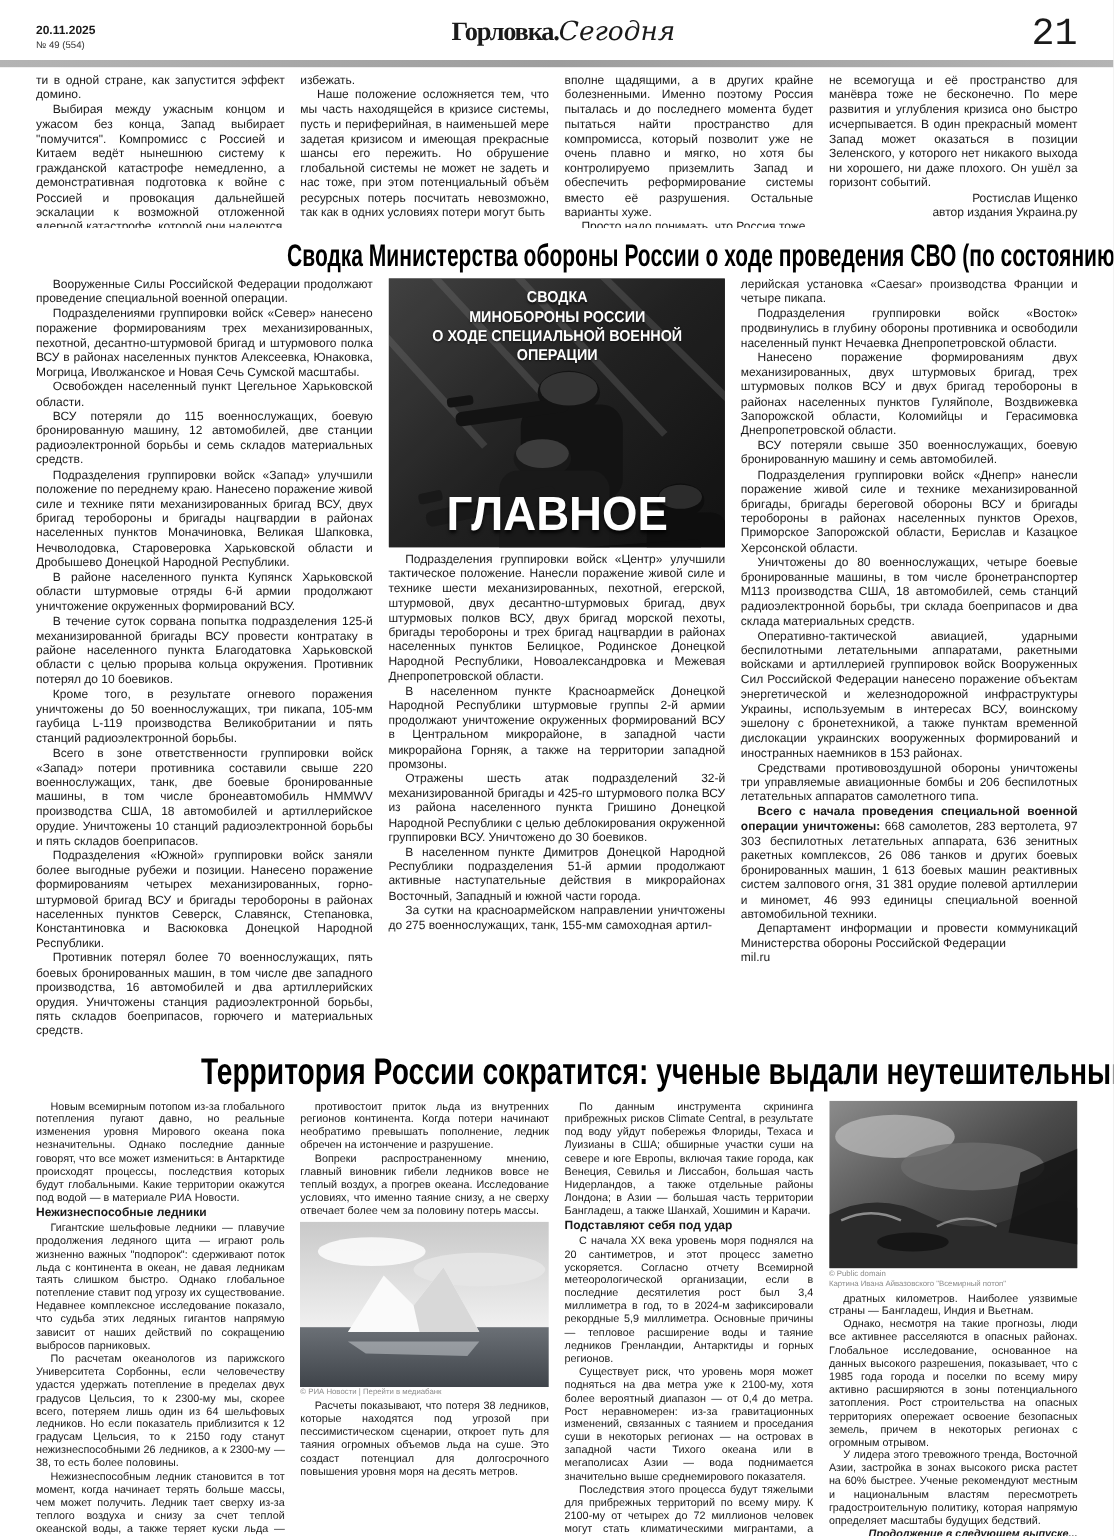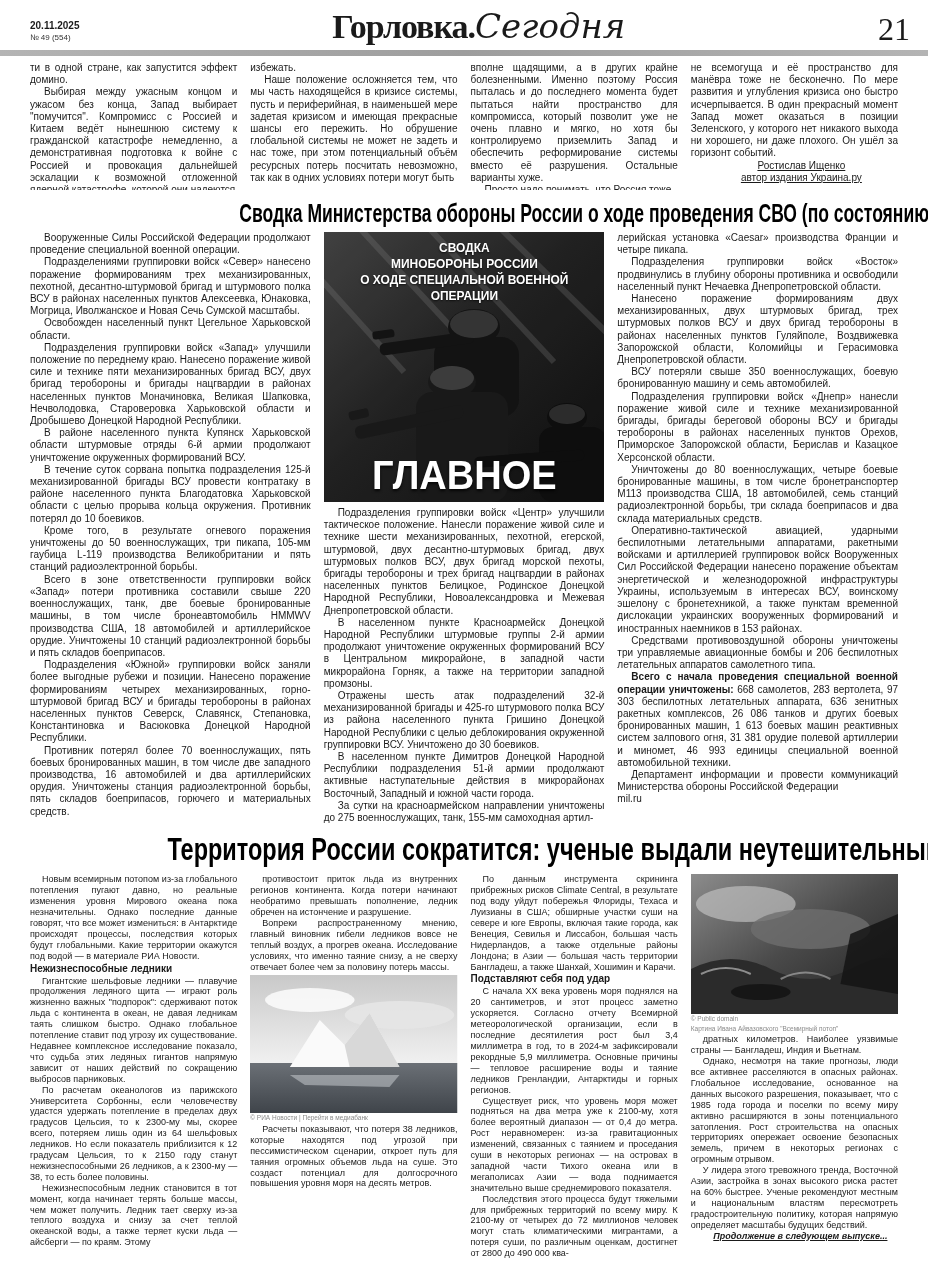--- a/index.html
+++ b/index.html
@@ -3,44 +3,44 @@
 <meta charset="utf-8">
 <style>
   html,body{margin:0;padding:0;background:#e9e9e9;}
   .page{
     width:928px;height:1280px;background:#ffffff;position:relative;
     margin:0 auto;overflow:hidden;
     font-family:"Liberation Sans",sans-serif;color:#1a1a1a;
   }
   
   .hdr{display:flex;align-items:flex-end;justify-content:space-between;
-       padding:10px 18px 2px 30px;height:46px;box-sizing:border-box;}
+       padding:10px 30px 2px 30px;height:46px;box-sizing:border-box;}
   .hdr-left{font-size:10px;line-height:12px;}
   .hdr-date{font-weight:bold;}
   .hdr-issue{font-size:8px;color:#333;}
-  .masthead{font-family:"Liberation Serif",serif;font-size:34px;line-height:34px;white-space:nowrap;}
+  .masthead{font-family:"Liberation Serif",serif;font-size:22px;line-height:34px;white-space:nowrap;}
   .masthead .m1{font-weight:bold;letter-spacing:-1px;}
   .masthead .m2{font-style:italic;font-family:"DejaVu Serif",serif;font-weight:normal;}
-  .pagenum{font-family:Liberation Serif, serif;font-size:32px;line-height:30px;}
+  .pagenum{font-family:Liberation Mono, monospace;font-size:32px;line-height:30px;}
   .hdr-band{height:6px;background:linear-gradient(90deg,#b4b4b4,#9d9d9d,#b4b4b4);margin-top:4px;}
   
   .cols{display:flex;gap:13px;margin:6px 30px 0 30px;}
   .col{flex:1;min-width:0;}
   p.p{margin:0;text-align:justify;text-indent:14px;font-size:10px;line-height:12.2px;}
   p.ni{text-indent:0;}
-  p.author{text-align:center;text-indent:14px;text-decoration:underline;}
+  p.author{text-align:right;text-indent:14px;}
   .topsec{height:128px;overflow:hidden;}
   
   .hlwrap{text-align:center;margin:8px 28px 4px 28px;overflow:visible;}
   .fitline{display:inline-block;white-space:nowrap;transform-origin:50% 50%;font-weight:bold;color:#000;}
   .hl1{font-size:26px;line-height:30px;}
   .hl2{font-size:31px;line-height:36px;}
   
   .svo-cols{margin-top:2px;}
-  .svo-img{width:100%;height:270px;position:relative;background:#222;margin-bottom:5px;overflow:hidden;}
+  .svo-img{width:100%;height:224px;position:relative;background:#222;margin-bottom:5px;overflow:hidden;}
   .svo-img svg{position:absolute;inset:0;}
   .svo-ov-top{position:absolute;top:8px;left:0;right:0;text-align:center;color:#fff;
       font-weight:bold;font-size:13px;line-height:16px;letter-spacing:0px;
       text-shadow:0 1px 2px rgba(0,0,0,.7);}
   .svo-ov-top .l{display:block;transform:scaleX(.92);}
   .svo-ov-bottom{position:absolute;bottom:6px;left:0;right:0;text-align:center;color:#fff;
       font-weight:bold;font-size:40px;line-height:42px;transform:scaleX(.95);
       text-shadow:0 2px 3px rgba(0,0,0,.8);}
   .b{font-weight:bold;}
   .milru{text-align:right;font-size:10px;margin:2px 0 0 0;}
@@ -92,20 +92,21 @@
 
   <div class="hlwrap">
     <span class="fitline hl1" style="transform: scaleX(0.673635);">Сводка Министерства обороны России о ходе проведения СВО (по состоянию на 18 ноября 2025 г.)</span>
   </div>
 
   <div class="cols svo-cols">
     <div class="col">
       <p class="p">Вооруженные Силы Российской Федерации продолжают проведение специальной военной операции.</p>
       <p class="p">Подразделениями группировки войск «Север» нанесено поражение формированиям трех механизированных, пехотной, десантно-штурмовой бригад и штурмового полка ВСУ в районах населенных пунктов Алексеевка, Юнаковка, Могрица, Иволжанское и Новая Сечь Сумской масштабы.</p>
       <p class="p">Освобожден населенный пункт Цегельное Харьковской области.</p>
+      <p class="p">ВСУ потеряли до 115 военнослужащих, боевую бронированную машину, 12 автомобилей, две станции радиоэлектронной борьбы и семь складов материальных средств.</p>
       <p class="p">Подразделения группировки войск «Запад» улучшили положение по переднему краю. Нанесено поражение живой силе и технике пяти механизированных бригад ВСУ, двух бригад теробороны и бригады нацгвардии в районах населенных пунктов Моначиновка, Великая Шапковка, Нечволодовка, Староверовка Харьковской области и Дробышево Донецкой Народной Республики.</p>
       <p class="p">В районе населенного пункта Купянск Харьковской области штурмовые отряды 6-й армии продолжают уничтожение окруженных формирований ВСУ.</p>
       <p class="p">В течение суток сорвана попытка подразделения 125-й механизированной бригады ВСУ провести контратаку в районе населенного пункта Благодатовка Харьковской области с целью прорыва кольца окружения. Противник потерял до 10 боевиков.</p>
       <p class="p">Кроме того, в результате огневого поражения уничтожены до 50 военнослужащих, три пикапа, 105-мм гаубица L-119 производства Великобритании и пять станций радиоэлектронной борьбы.</p>
       <p class="p">Всего в зоне ответственности группировки войск «Запад» потери противника составили свыше 220 военнослужащих, танк, две боевые бронированные машины, в том числе бронеавтомобиль HMMWV производства США, 18 автомобилей и артиллерийское орудие. Уничтожены 10 станций радиоэлектронной борьбы и пять складов боеприпасов.</p>
       <p class="p">Подразделения «Южной» группировки войск заняли более выгодные рубежи и позиции. Нанесено поражение формированиям четырех механизированных, горно-штурмовой бригад ВСУ и бригады теробороны в районах населенных пунктов Северск, Славянск, Степановка, Константиновка и Васюковка Донецкой Народной Республики.</p>
       <p class="p">Противник потерял более 70 военнослужащих, пять боевых бронированных машин, в том числе две западного производства, 16 автомобилей и два артиллерийских орудия. Уничтожены станция радиоэлектронной борьбы, пять складов боеприпасов, горючего и материальных средств.</p>
     </div>
 
     <div class="col">

